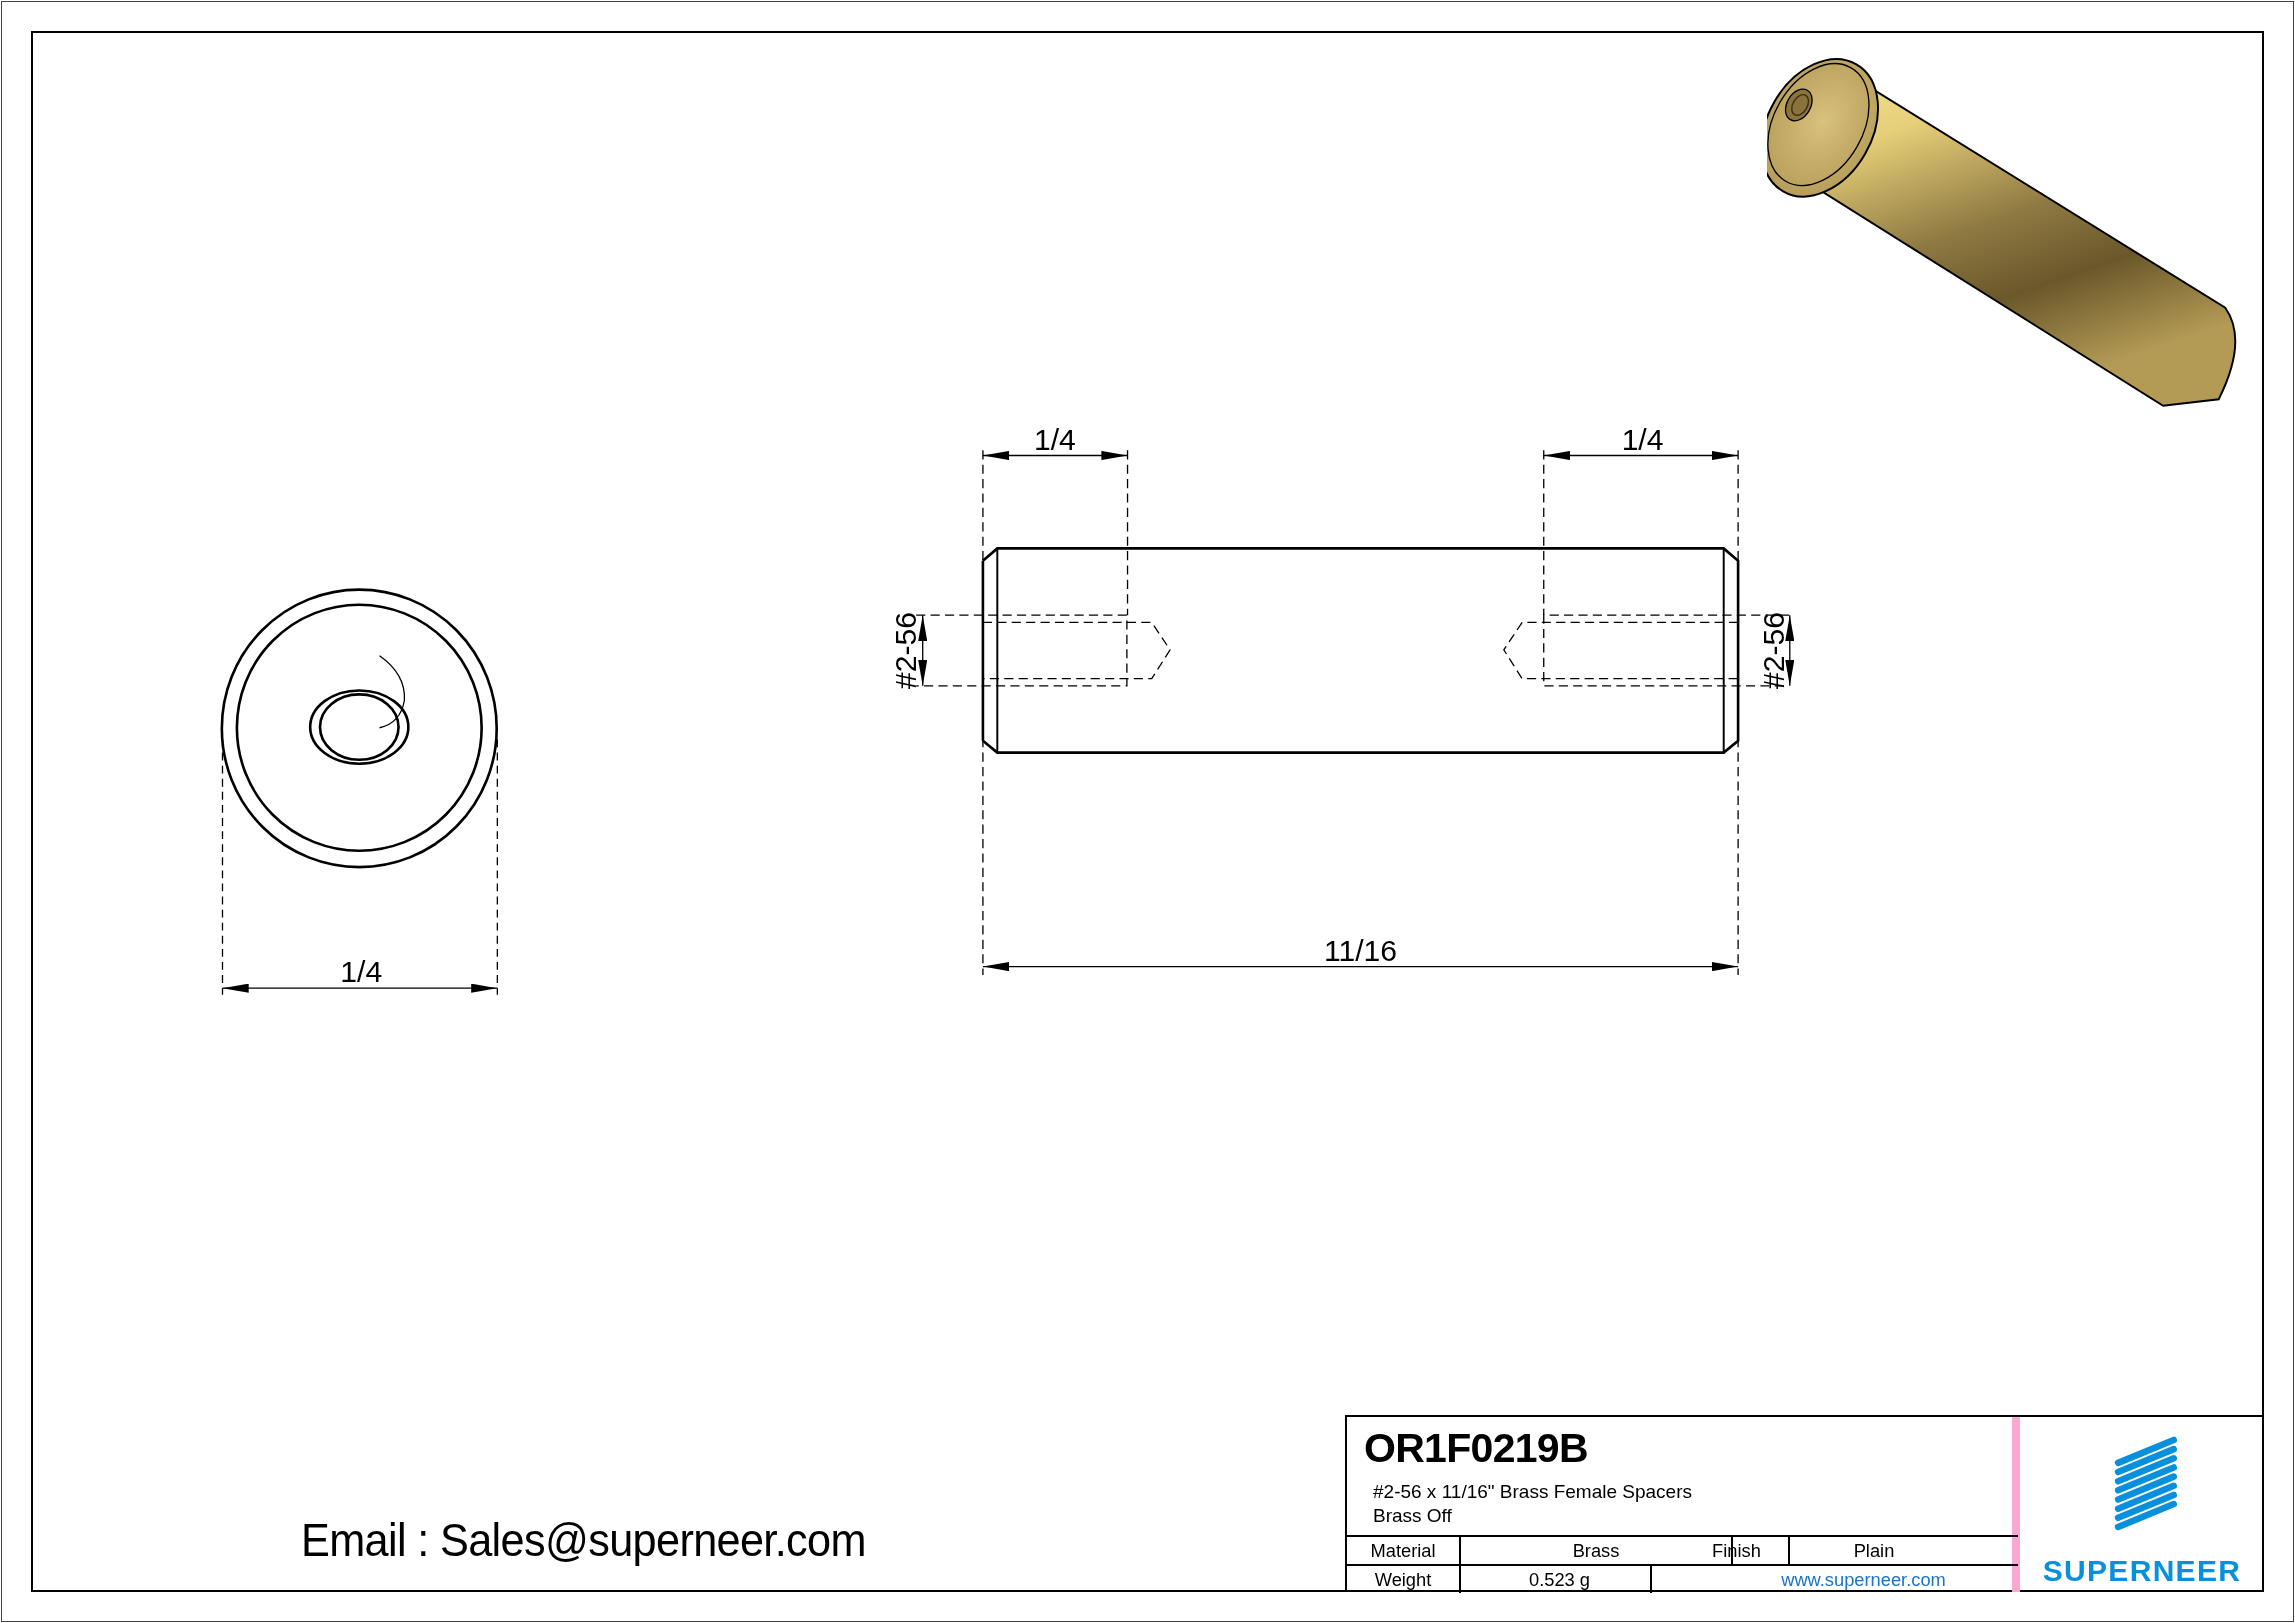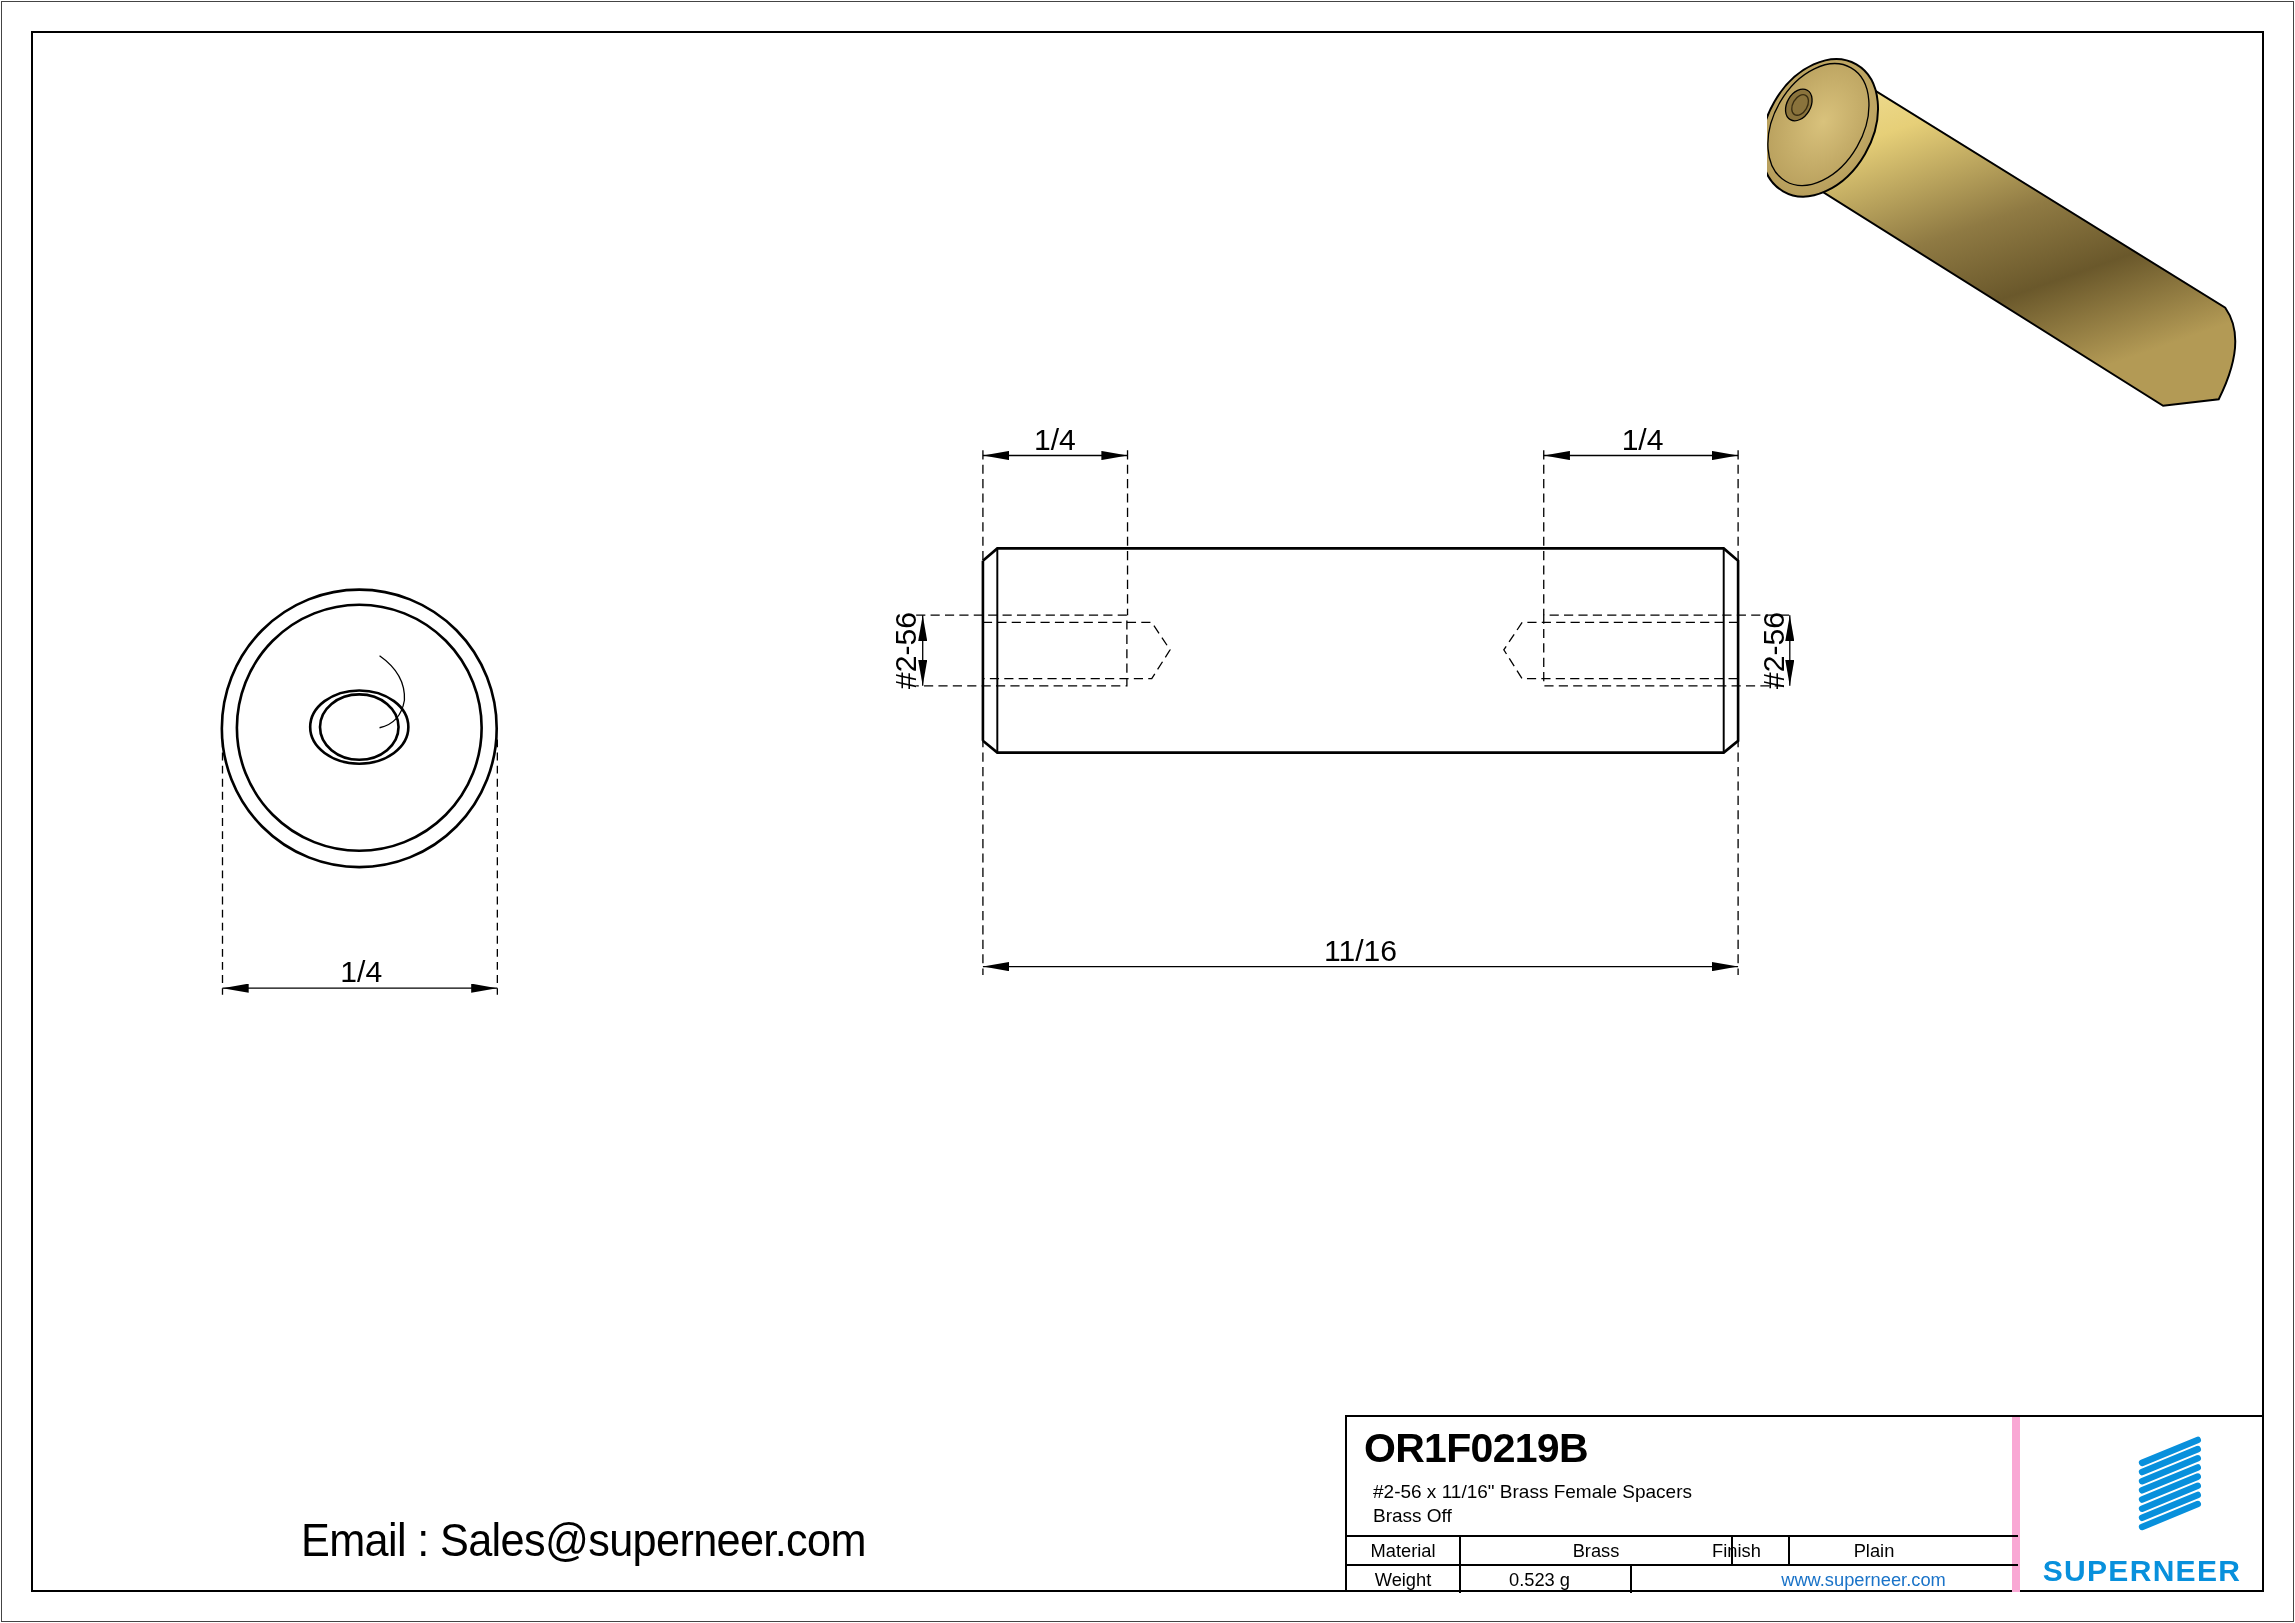--- a/index.html
+++ b/index.html
@@ -12,21 +12,21 @@
   .title-block { position:absolute; left:1345px; top:1415px; width:919px; height:177px; border:2px solid #000; border-right:none; border-bottom:none; box-sizing:border-box; }
   .tb-left { position:absolute; left:0; top:0; width:673px; height:175px; border-right:8px solid #f9a8d4; box-sizing:border-box; }
   .tb-part { position:absolute; left:17px; top:7.9px; font-size:41px; font-weight:bold; color:#000; letter-spacing:-0.7px; }
   .tb-desc1 { position:absolute; left:26px; top:64px; font-size:19px; color:#000; }
   .tb-desc2 { position:absolute; left:26px; top:88px; font-size:19px; color:#000; }
   .tb-table { position:absolute; left:0; top:118px; width:671px; height:58px; }
   .tb-row { position:absolute; left:0; width:671px; height:29px; border-top:2px solid #000; box-sizing:border-box; }
   .tb-cell { position:absolute; top:0; height:27px; border-right:2px solid #000; box-sizing:border-box; display:flex; align-items:center; justify-content:center; font-size:18.3px; color:#000; }
   .tb-cell.last { border-right:none; }
   .tb-link { color:#1a73c8; }
-  .tb-logo { position:absolute; left:673px; top:0; width:244px; height:175px;padding-left:24px; }
+  .tb-logo { position:absolute; left:673px; top:0; width:244px; height:175px; }
   .logo-text { position:absolute; left:0; width:244px; top:137px; text-align:center; font-size:30px; font-weight:bold; color:#0890dc; letter-spacing:1.3px; }
   .iso-view { position:absolute; left:1767px; top:33px; width:511px; height:399px; }
 </style>
 </head>
 <body>
 
 <div class="outer-frame"></div>
 <div class="inner-frame"></div>
 
 <svg class="drawing" width="2295" height="1623" viewBox="0 0 3507 2480">
@@ -112,21 +112,21 @@
     <div class="tb-desc2">Brass Off</div>
     <div class="tb-table">
       <div class="tb-row" style="top:0;">
         <div class="tb-cell" style="left:0;width:114px;">Material</div>
         <div class="tb-cell" style="left:114px;width:272px;">Brass</div>
         <div class="tb-cell" style="left:338px;width:105px;">Finish</div>
         <div class="tb-cell last" style="left:442px;width:170px;">Plain</div>
       </div>
       <div class="tb-row" style="top:29px;">
         <div class="tb-cell" style="left:0;width:114px;text-align:right;">Weight</div>
-        <div class="tb-cell" style="left:102px;width:183px;">0.523 g</div>
+        <div class="tb-cell" style="left:122px;width:183px;">0.523 g</div>
         <div class="tb-cell last tb-link" style="left:338px;width:333px;padding-left:24px;">www.superneer.com</div>
       </div>
     </div>
   </div>
   <div class="tb-logo">
     <svg width="244" height="131" viewBox="0 0 373 200">
       <g stroke="#0890dc" stroke-width="10" stroke-linecap="round">
         <line x1="150" y1="70" x2="235" y2="35"></line>
         <line x1="150" y1="84" x2="235" y2="49"></line>
         <line x1="150" y1="98" x2="235" y2="63"></line>

